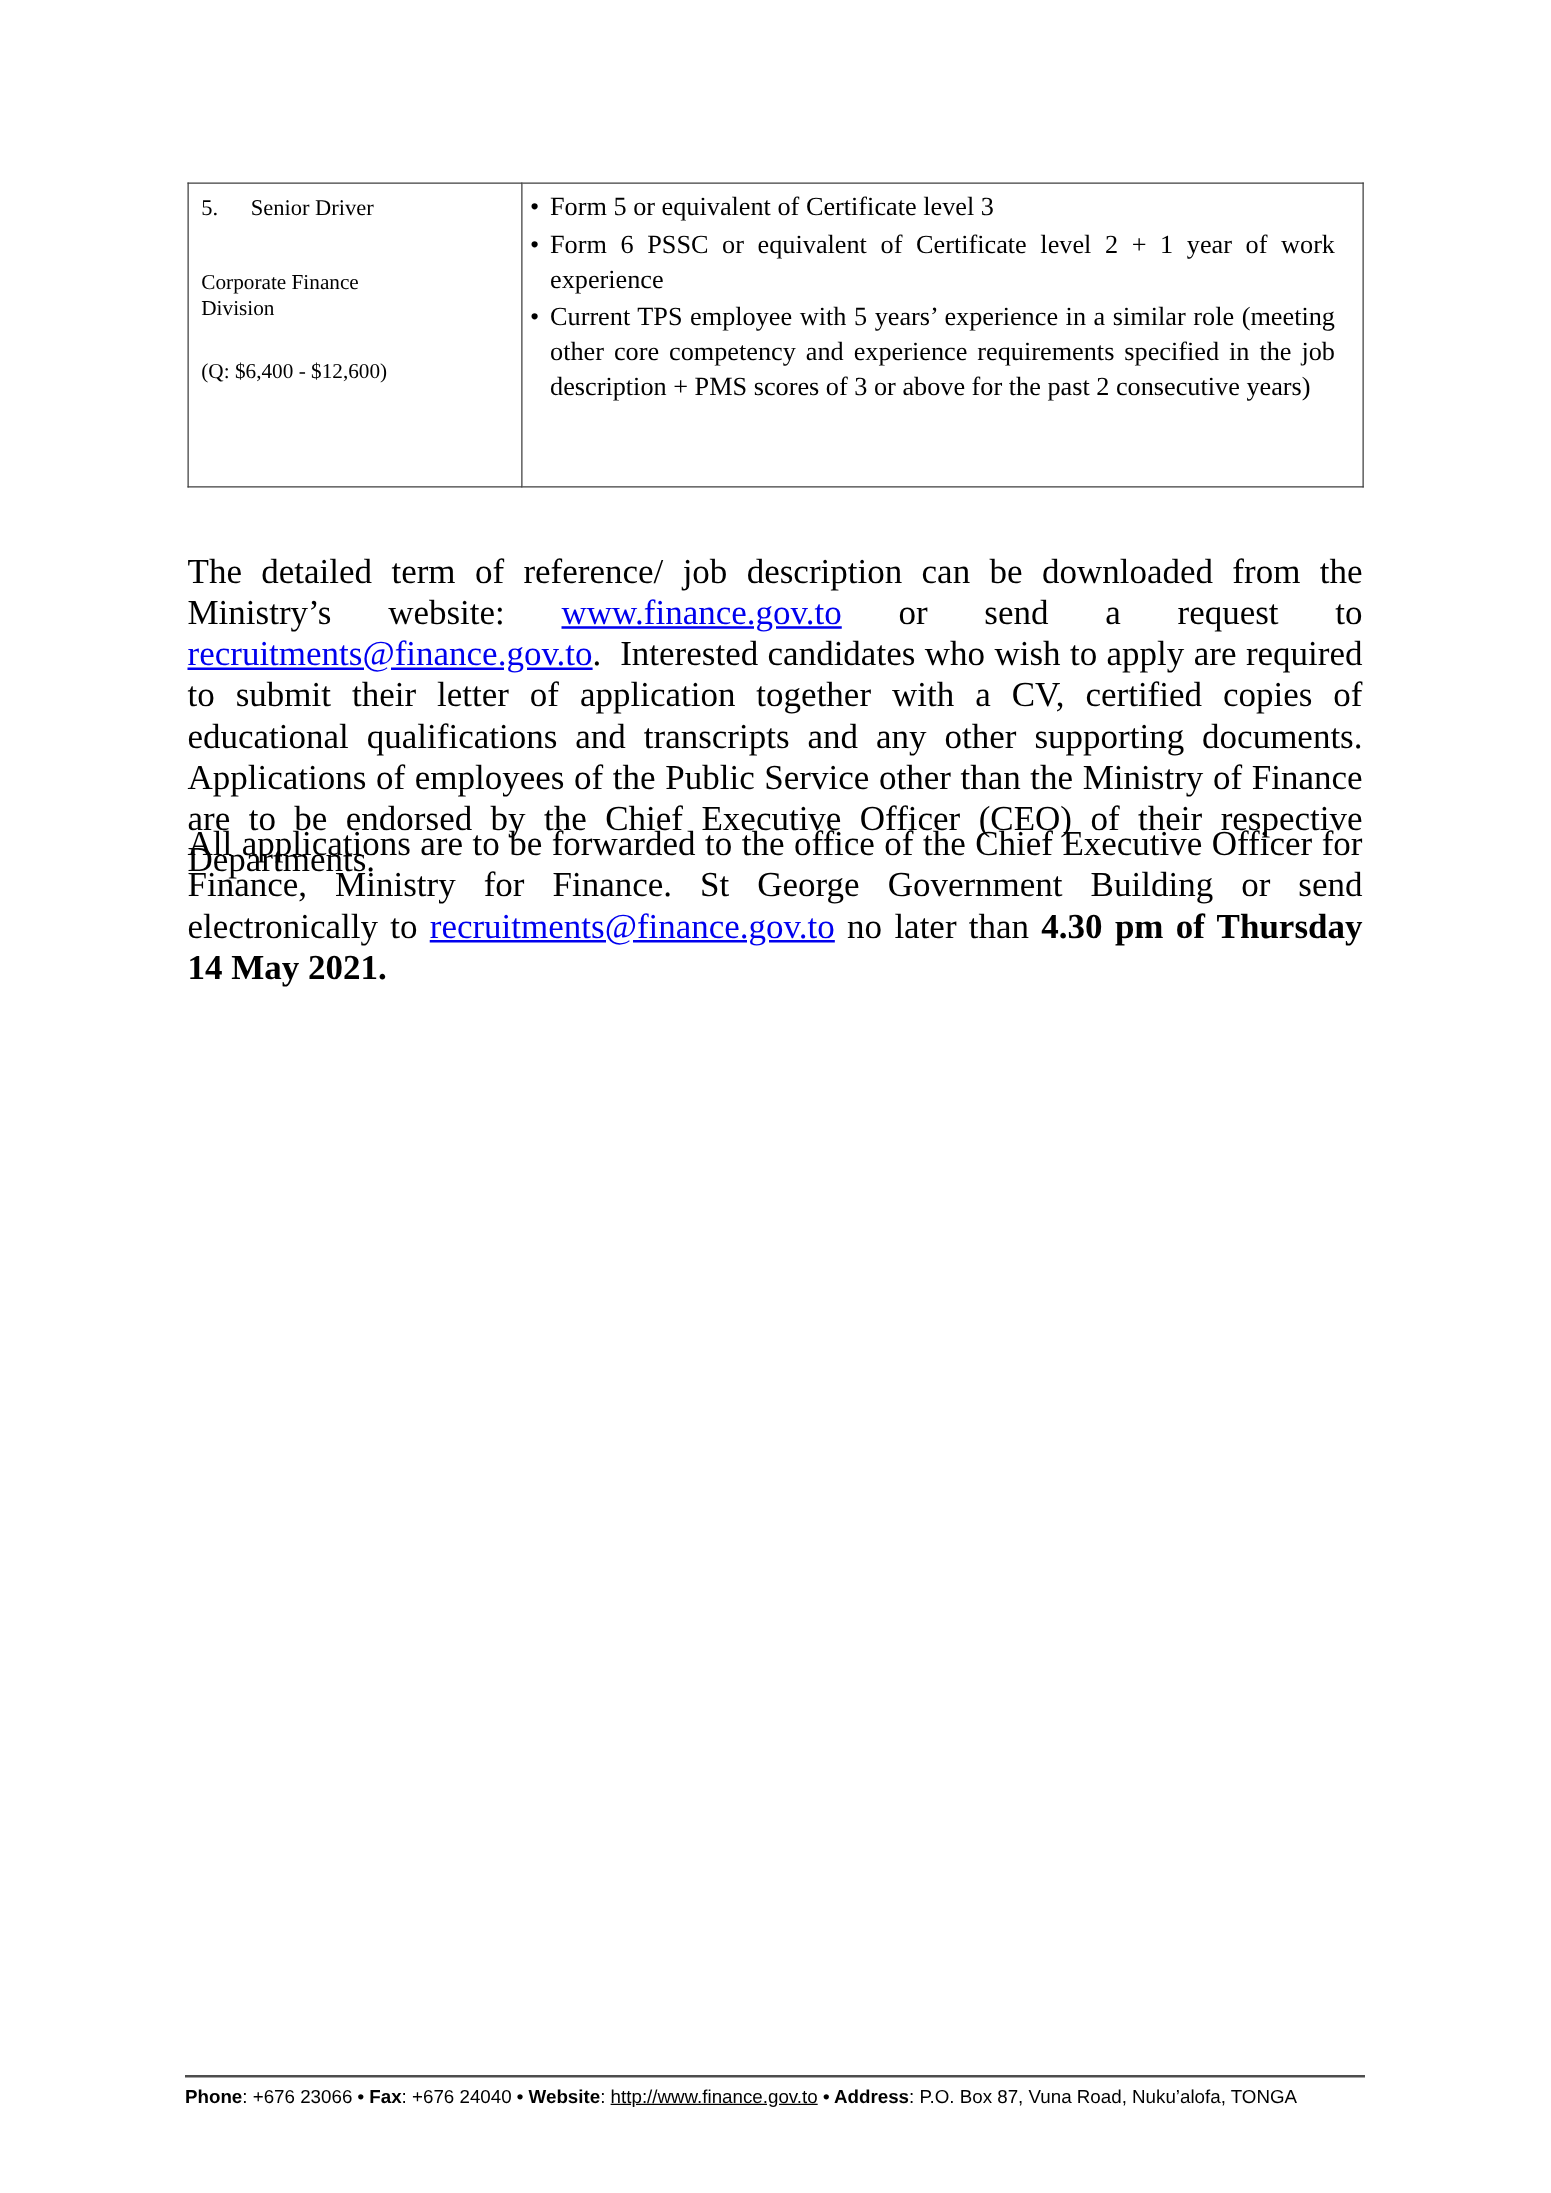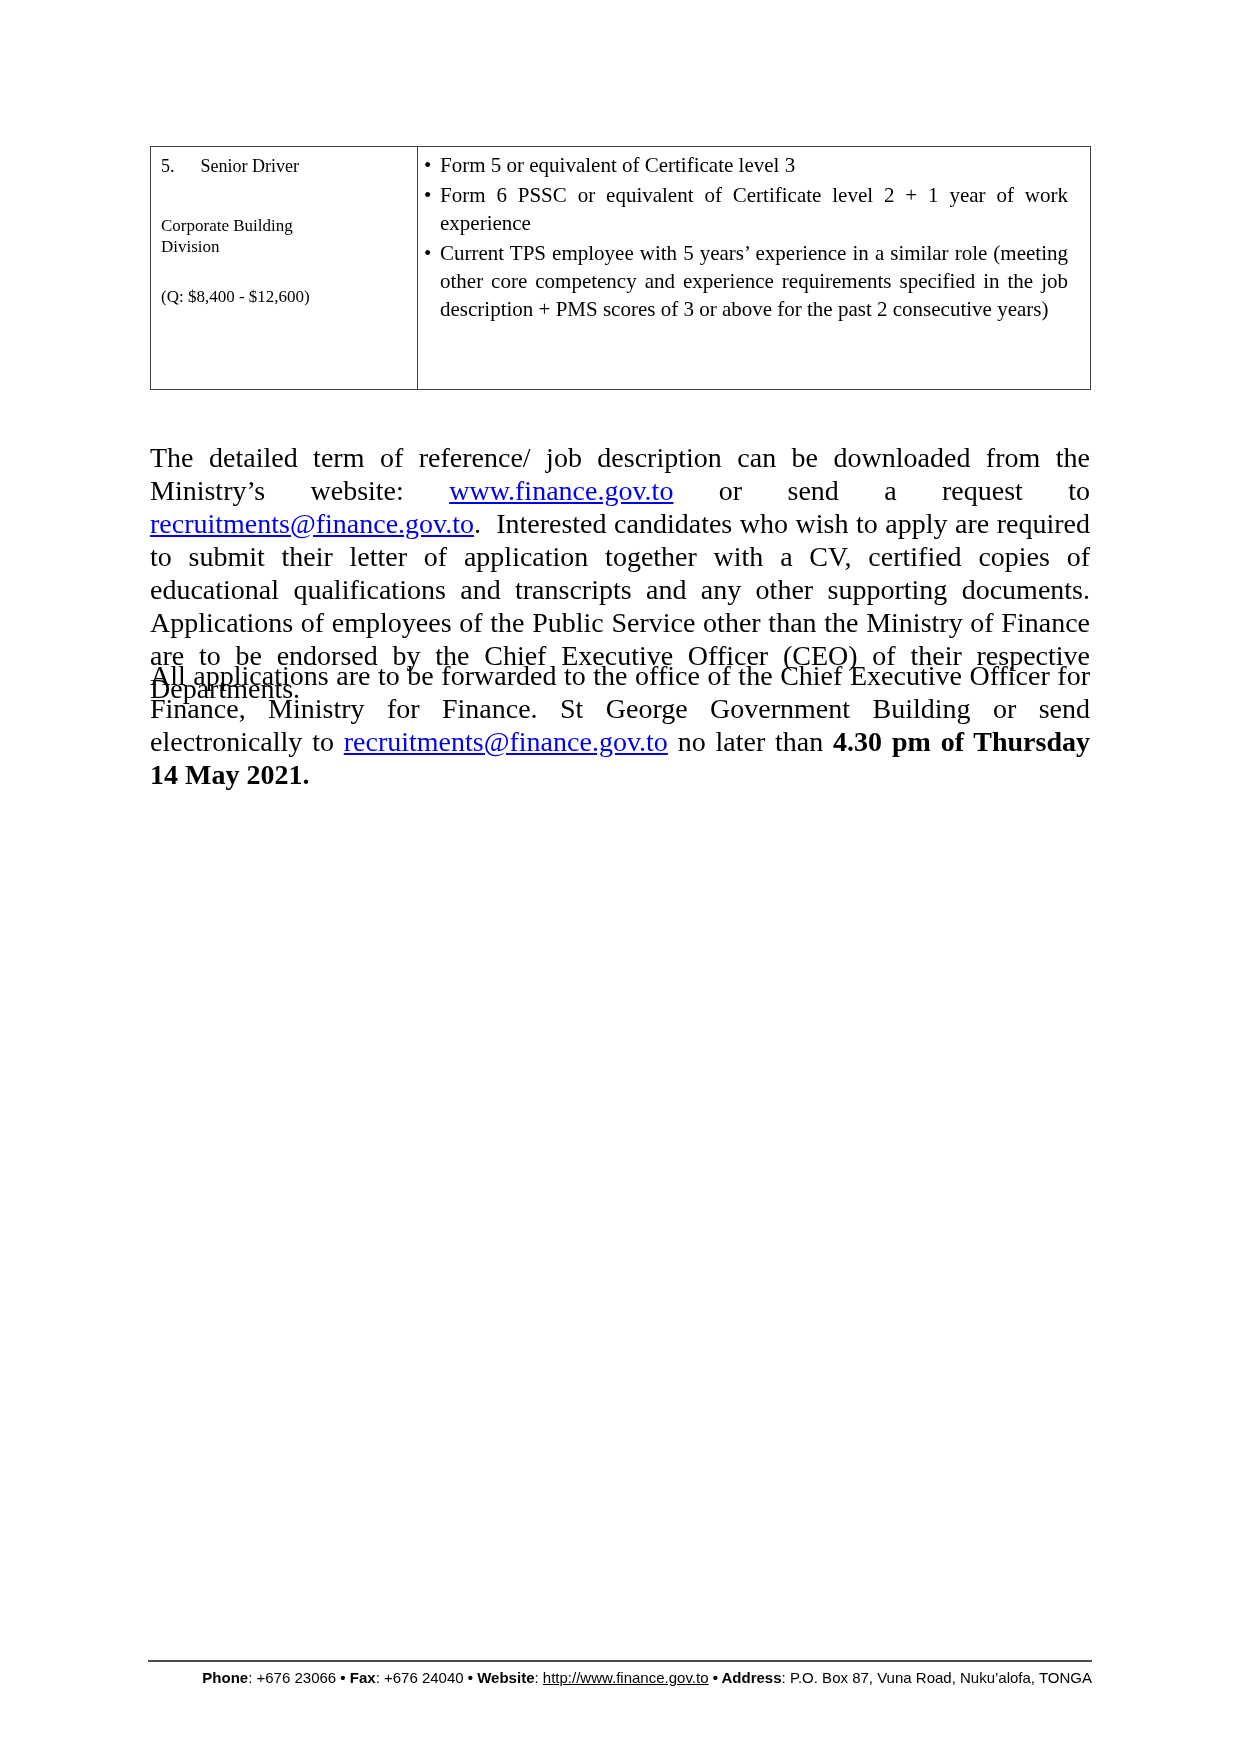--- a/index.html
+++ b/index.html
@@ -39,38 +39,38 @@
   .para.p2{top:659px}
 
   .run{white-space:pre-wrap}
   .run.link{color:var(--link-color,#0000EE);text-decoration:underline;cursor:pointer}
   .run.bold{font-weight:bold}
   .run.footer-link{color:#000;text-decoration:underline;cursor:pointer}
 
   
   .footer{
     position:absolute;top:1660px;left:148px;width:944px;
-    border-top:2px solid #4d4d4d;padding-top:6px;text-align:right;
+    border-top:2px solid #4d4d4d;padding-top:6px;text-align:left;
     font-family:"Liberation Sans",sans-serif;font-size:15px;line-height:19px;
   }
 </style>
 </head>
 <body>
 
 <div class="page">
 
   <table class="doc-table">
     <tbody>
       <tr>
         <td class="pos-cell">
           <div class="pos-title">
             <span class="pos-number">5.</span><span>Senior Driver</span>
           </div>
-          <div class="pos-division">Corporate Building Division</div>
-          <div class="pos-salary">(Q: $8,400 - $12,600)</div>
+          <div class="pos-division">Corporate Finance Division</div>
+          <div class="pos-salary">(Q: $6,400 - $12,600)</div>
         </td>
         <td class="req-cell">
           <ul class="req-list">
               <li>Form 5 or equivalent of Certificate level 3</li>
               <li>Form 6 PSSC or equivalent of Certificate level 2 + 1 year of work experience</li>
               <li>Current TPS employee with 5 years’ experience in a similar role (meeting other core competency and experience requirements specified in the job description + PMS scores of 3 or above for the past 2 consecutive years)</li>
             </ul>
         </td>
       </tr>
     </tbody>

